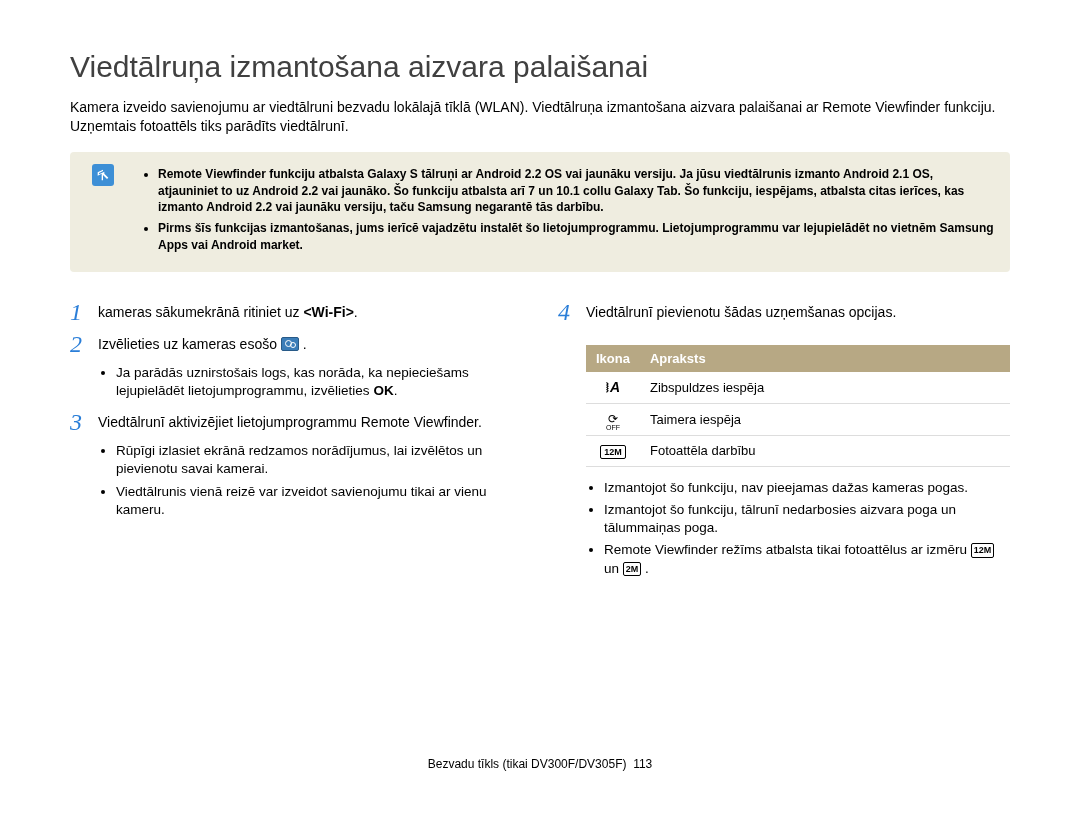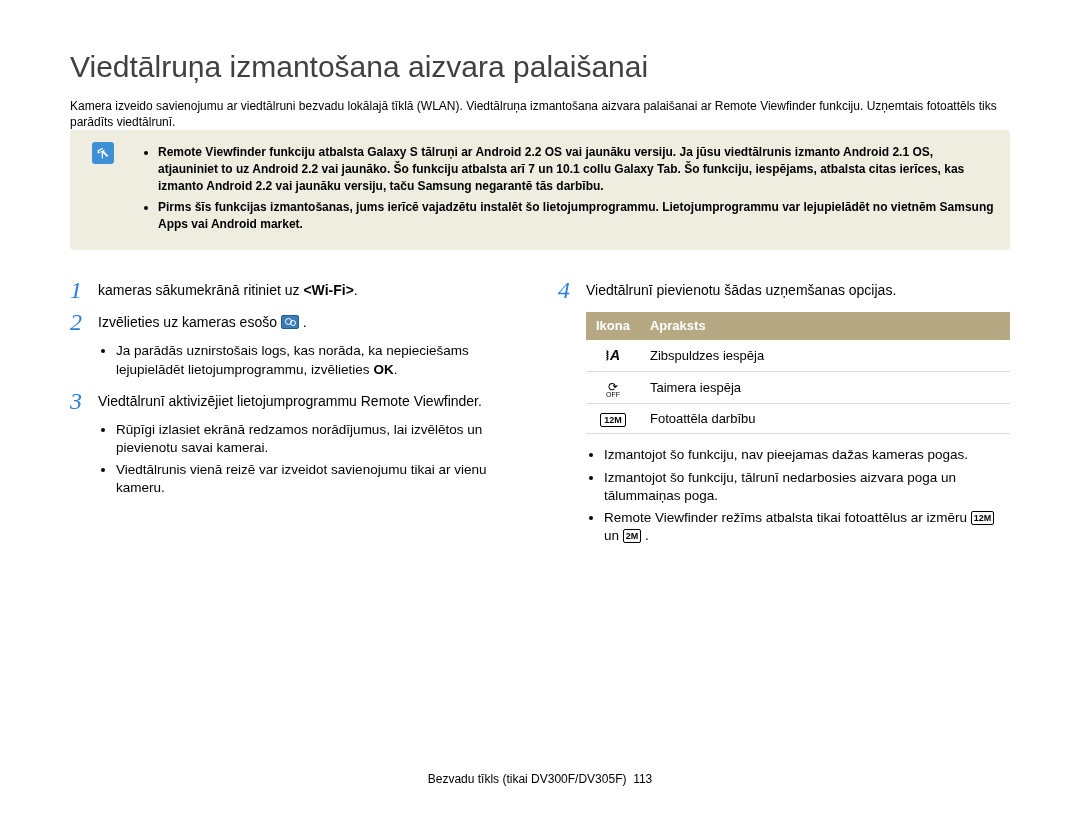--- a/index.html
+++ b/index.html
@@ -12,23 +12,23 @@
     position: relative;
     padding: 50px 70px 0 70px;
   }
   .page-title {
     color: #404040;
     font-size: 30px;
     font-weight: normal;
     margin-bottom: 14px;
   }
   .intro {
-    font-size: 12px;
+    font-size: 14px;
     line-height: 1.35;
-    margin-bottom: 0;
+    margin-bottom: 16px;
   }
   .note-box {
     background: #efede0;
     border-radius: 4px;
     padding: 14px 14px 14px 72px;
     position: relative;
     font-size: 12px;
     line-height: 1.4;
     margin-bottom: 28px;
     font-weight: bold;
@@ -82,21 +82,21 @@
   }
   .inline-icon::before {
     content: "";
     position: absolute;
     right: 2px; bottom: 2px;
     width: 4px; height: 4px;
     border-radius: 50%;
     border: 1px solid #fff;
   }
   .table {
-    margin-top: 10px;
+    margin-top: 21px;
     margin-left: 28px;
     width: calc(100% - 28px);
     border-collapse: collapse;
     font-size: 13px;
   }
   .table th {
     background: #b7a884;
     color: #fff;
     text-align: left;
     padding: 5px 10px;
@@ -108,21 +108,21 @@
   }
   .icon-cell { width: 48px; text-align: center; }
   .ic-flash { font-weight: bold; font-style: italic; font-size: 14px; }
   .ic-flash::before { content: "⧘"; font-style: normal; margin-right: 1px; }
   .ic-timer { font-size: 12px; }
   .ic-timer::after { content: "OFF"; font-size: 7px; display: block; line-height: 0.5; margin-top: -2px; }
   .ic-size { display: inline-block; border: 1.5px solid #000; border-radius: 2px; padding: 0 3px; font-size: 9px; font-weight: bold; }
   .small-box { display: inline-block; border: 1.5px solid #000; border-radius: 2px; padding: 0 2px; font-size: 9px; font-weight: bold; vertical-align: 1px; }
   .footer {
     position: absolute;
-    bottom: 29px;
+    bottom: 44px;
     left: 0; right: 0;
     text-align: center;
     font-size: 12px;
   }
 </style>
 </head>
 <body>
 
 <h1 class="page-title">Viedtālruņa izmantošana aizvara palaišanai</h1>
 

